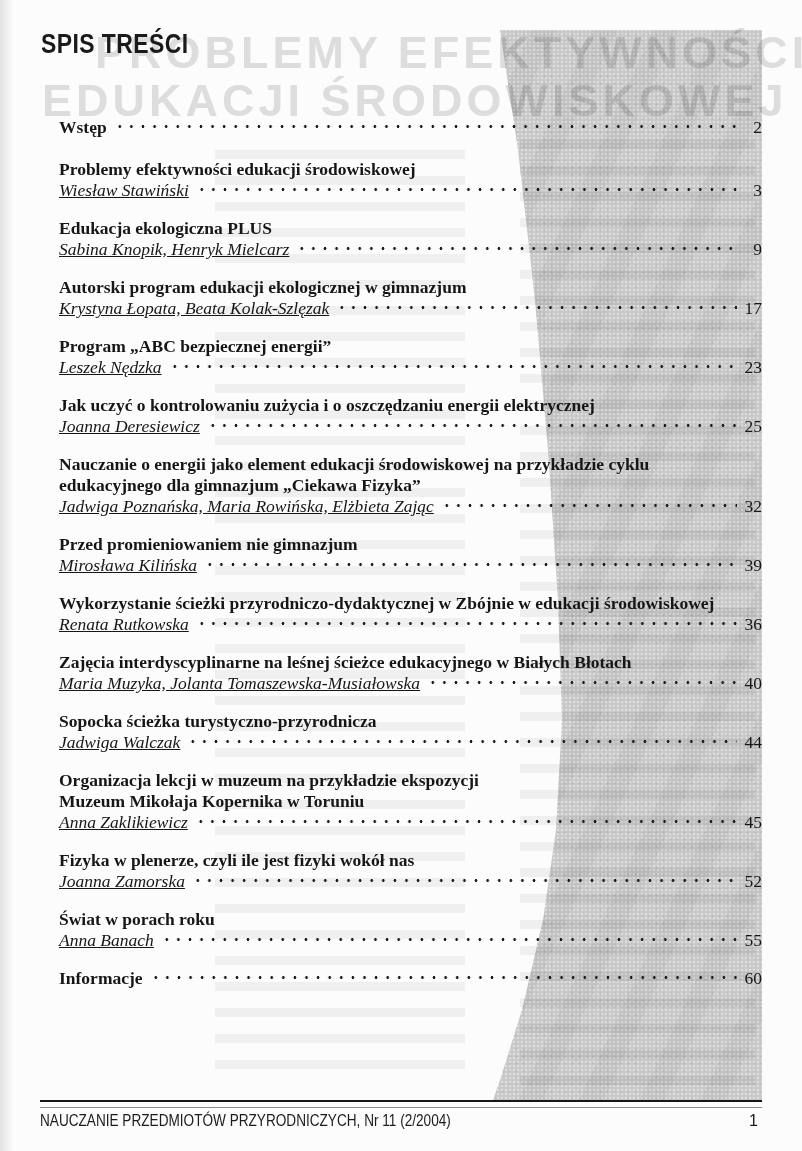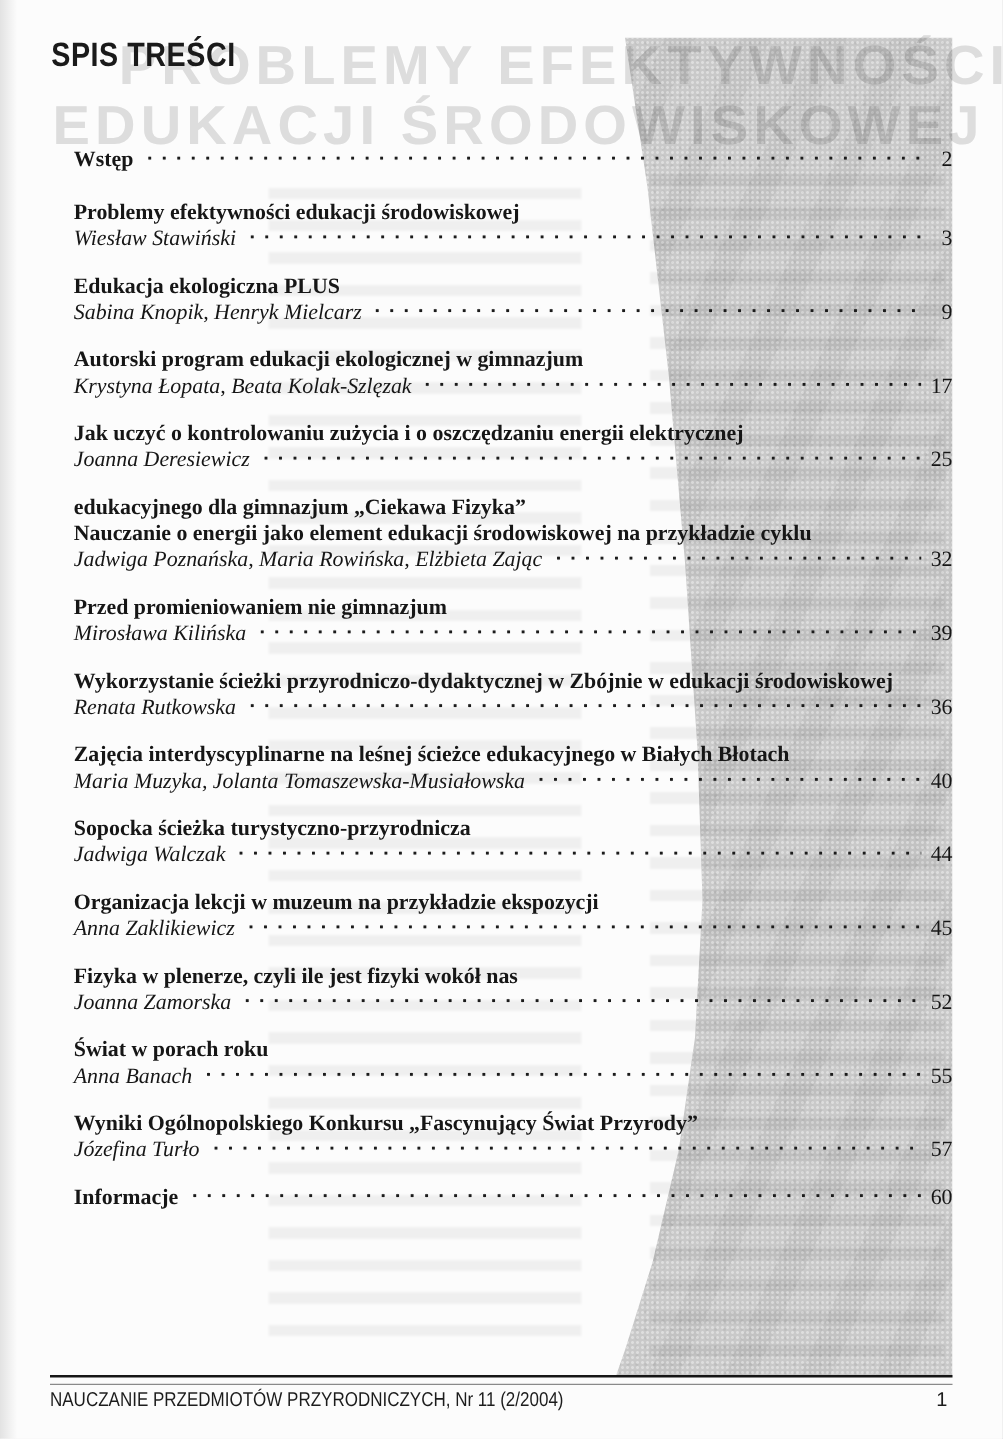--- a/index.html
+++ b/index.html
@@ -46,21 +46,21 @@
     transform:scaleX(1.02);transform-origin:left top;}
   .ghost-line.l1{left:95px;top:28px;}
   .ghost-line.l2{left:42px;top:76px;}
   
   .toc{position:absolute;z-index:4;left:40px;top:117px;width:722px;}
   .entry{margin-bottom:17px;}
   .entry:first-child{margin-bottom:21px;}
   .toc-line{display:flex;align-items:baseline;line-height:21px;font-size:17.5px;margin-left:19px;}
   .line-text{white-space:nowrap;}
   .title-line .line-text{font-weight:700;}
-  .author-line .line-text{font-style:italic;}
+  .author-line .line-text{font-style:italic;text-decoration:underline;}
   .leader{
     flex:1 1 auto;height:13px;align-self:flex-end;margin:0 3px 2px 7px;
     background-image:radial-gradient(circle, #1b1b1b 1.3px, rgba(0,0,0,0) 1.55px);
     background-size:11.6px 13px;background-repeat:repeat-x;
     background-position:left bottom 3px;
   }
   .page-num{min-width:22px;text-align:right;font-weight:400;}
   
   .page-heading{
     position:absolute;z-index:4;left:41px;top:29px;
@@ -134,40 +134,50 @@
       <div class="toc-line title-line">
         <span class="line-text">Autorski program edukacji ekologicznej w gimnazjum</span>
       </div>
       <div class="toc-line author-line">
         <span class="line-text">Krystyna Łopata, Beata Kolak-Szlęzak</span>
         <span class="leader"></span>
         <span class="page-num">17</span>
       </div>
     </div>
 
+  <div class="entry">
+      <div class="toc-line title-line">
+        <span class="line-text">Program „ABC bezpiecznej energii”</span>
+      </div>
+      <div class="toc-line author-line">
+        <span class="line-text">Leszek Nędzka</span>
+        <span class="leader"></span>
+        <span class="page-num">23</span>
+      </div>
+    </div>
 
   <div class="entry">
       <div class="toc-line title-line">
         <span class="line-text">Jak uczyć o kontrolowaniu zużycia i o oszczędzaniu energii elektrycznej</span>
       </div>
       <div class="toc-line author-line">
         <span class="line-text">Joanna Deresiewicz</span>
         <span class="leader"></span>
         <span class="page-num">25</span>
       </div>
     </div>
 
 
   <div class="entry">
       <div class="toc-line title-line">
+        <span class="line-text">Nauczanie o energii jako element edukacji środowiskowej na przykładzie cyklu</span>
+      </div>
+      <div class="toc-line title-line">
         <span class="line-text">edukacyjnego dla gimnazjum „Ciekawa Fizyka”</span>
       </div>
-      <div class="toc-line title-line">
-        <span class="line-text">Nauczanie o energii jako element edukacji środowiskowej na przykładzie cyklu</span>
-      </div>
       <div class="toc-line author-line">
         <span class="line-text">Jadwiga Poznańska, Maria Rowińska, Elżbieta Zając</span>
         <span class="leader"></span>
         <span class="page-num">32</span>
       </div>
     </div>
 
   <div class="entry">
       <div class="toc-line title-line">
         <span class="line-text">Przed promieniowaniem nie gimnazjum</span>
@@ -209,20 +219,23 @@
         <span class="line-text">Jadwiga Walczak</span>
         <span class="leader"></span>
         <span class="page-num">44</span>
       </div>
     </div>
 
   <div class="entry">
       <div class="toc-line title-line">
         <span class="line-text">Organizacja lekcji w muzeum na przykładzie ekspozycji</span>
       </div>
+      <div class="toc-line title-line">
+        <span class="line-text">Muzeum Mikołaja Kopernika w Toruniu</span>
+      </div>
       <div class="toc-line author-line">
         <span class="line-text">Anna Zaklikiewicz</span>
         <span class="leader"></span>
         <span class="page-num">45</span>
       </div>
     </div>
 
   <div class="entry">
       <div class="toc-line title-line">
         <span class="line-text">Fizyka w plenerze, czyli ile jest fizyki wokół nas</span>
@@ -238,30 +251,20 @@
       <div class="toc-line title-line">
         <span class="line-text">Świat w porach roku</span>
       </div>
       <div class="toc-line author-line">
         <span class="line-text">Anna Banach</span>
         <span class="leader"></span>
         <span class="page-num">55</span>
       </div>
     </div>
 
-  <div class="entry">
-      <div class="toc-line title-line">
-        <span class="line-text">Wyniki Ogólnopolskiego Konkursu „Fascynujący Świat Przyrody”</span>
-      </div>
-      <div class="toc-line author-line">
-        <span class="line-text">Józefina Turło</span>
-        <span class="leader"></span>
-        <span class="page-num">57</span>
-      </div>
-    </div>
 
   <div class="entry">
       <div class="toc-line title-line">
         <span class="line-text">Informacje</span>
         <span class="leader"></span>
         <span class="page-num">60</span>
       </div>
     </div>
 </div>
 

